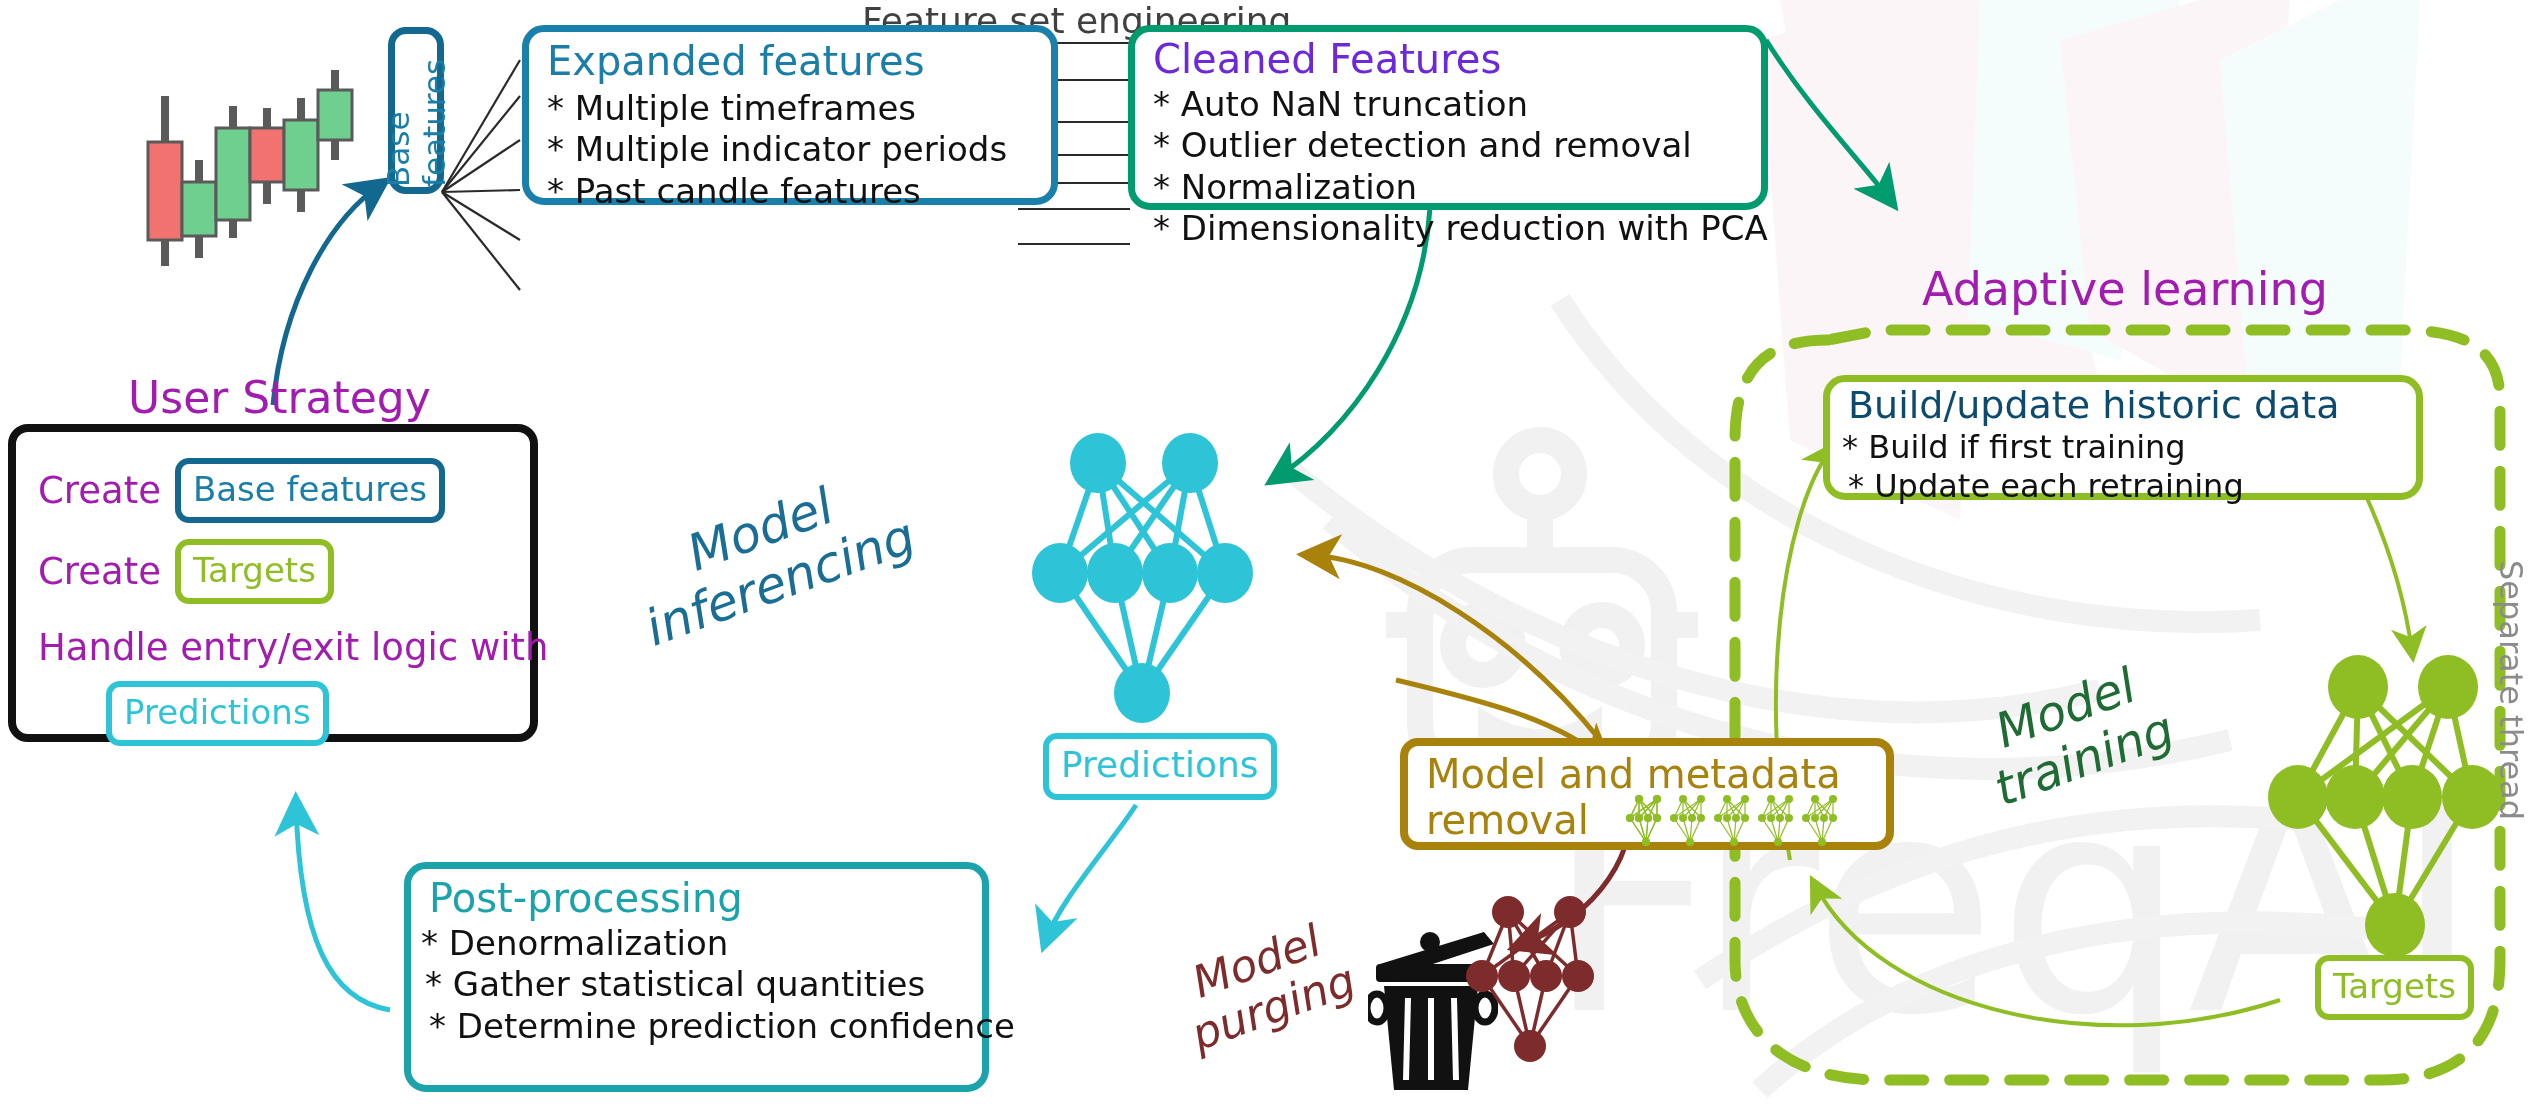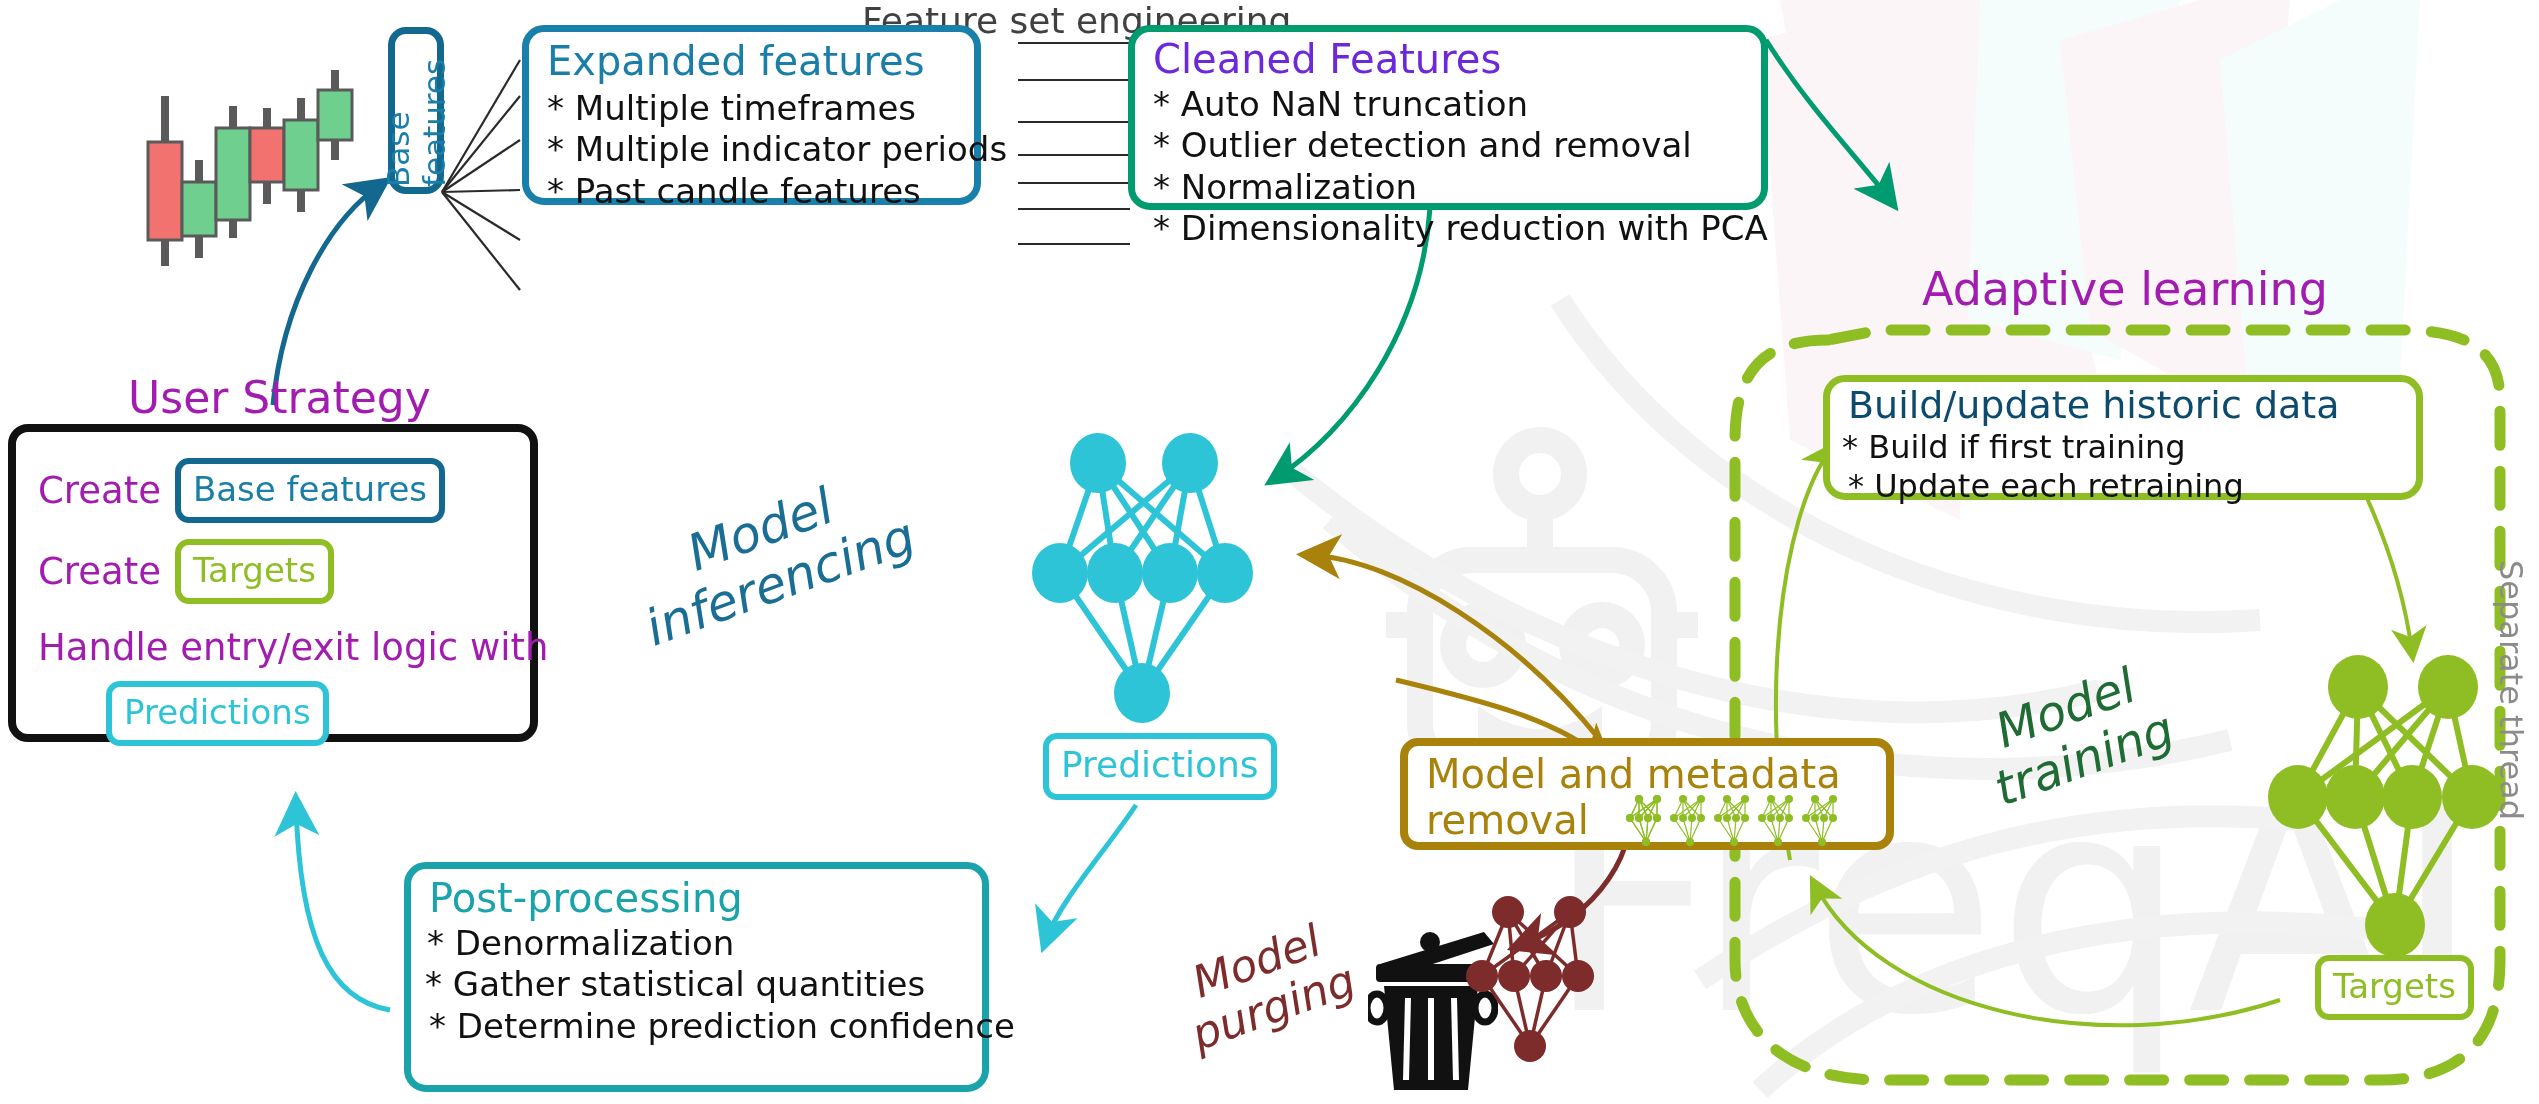--- a/index.html
+++ b/index.html
@@ -156,21 +156,21 @@
       <line x1="195" y1="0" x2="195" y2="90" stroke="#5a5a5a" stroke-width="8"></line>
       <rect x="178" y="20" width="34" height="50" fill="#6fcf8f" stroke="#5a5a5a" stroke-width="3"></rect>
     </g>
   </svg>
 
   <div class="node" style="left:388px;top:27px;width:56px;height:167px;border:7px solid #12688f;border-radius:18px;background:#fff;">
     <div class="vert-label" style="position:absolute;left:0;top:0;width:42px;height:153px;
          display:flex;align-items:center;justify-content:center;color:#1a7ea8;font-size:31px;">Base features</div>
   </div>
 
-  <div class="node card" style="left:522px;top:25px;width:459px;height:180px;border:7px solid #1880aa;">
+  <div class="node card" style="left:522px;top:25px;width:536px;height:180px;border:7px solid #1880aa;">
     <div class="card-title" style="color:#1a7ea8;margin:8px 0 6px 18px;">Expanded features</div>
     <div class="bul" style="margin-left:18px;">* Multiple timeframes</div>
     <div class="bul" style="margin-left:18px;">* Multiple indicator periods</div>
     <div class="bul" style="margin-left:18px;">* Past candle features</div>
   </div>
 
   <div class="node card" style="left:1128px;top:25px;width:640px;height:185px;border:7px solid #009b6e;">
     <div class="card-title" style="color:#6d28d9;margin:6px 0 4px 18px;">Cleaned Features</div>
     <div class="bul" style="margin-left:18px;">* Auto NaN truncation</div>
     <div class="bul" style="margin-left:18px;">* Outlier detection and removal</div>
@@ -223,21 +223,21 @@
       <ellipse cx="122" cy="268" rx="28" ry="30"></ellipse>
     </g>
   </svg>
 
   <div class="node" style="left:1043px;top:733px;">
     <span class="pill" style="border:6px solid #2ec4d8;color:#2ec4d8;font-size:36px;">Predictions</span>
   </div>
 
   <div class="node card" style="left:404px;top:862px;width:585px;height:230px;border:7px solid #1aa3ab;">
     <div class="card-title" style="color:#1aa3ab;margin:8px 0 4px 18px;">Post-processing</div>
-    <div class="bul" style="margin-left:16px;">* Denormalization</div>
+    <div class="bul" style="margin-left:10px;">* Denormalization</div>
     <div class="bul" style="margin-left:14px;">* Gather statistical quantities</div>
     <div class="bul" style="margin-left:18px;">* Determine prediction confidence</div>
   </div>
 
   <div class="node slant" style="left:1155px;top:935px;width:220px;color:#7d2b2b;font-size:44px;
        transform:rotate(-20deg);transform-origin:50% 50%;">Model
 purging</div>
 
   <svg class="node" style="left:1368px;top:912px;" width="130" height="185">
     <g fill="#111">

